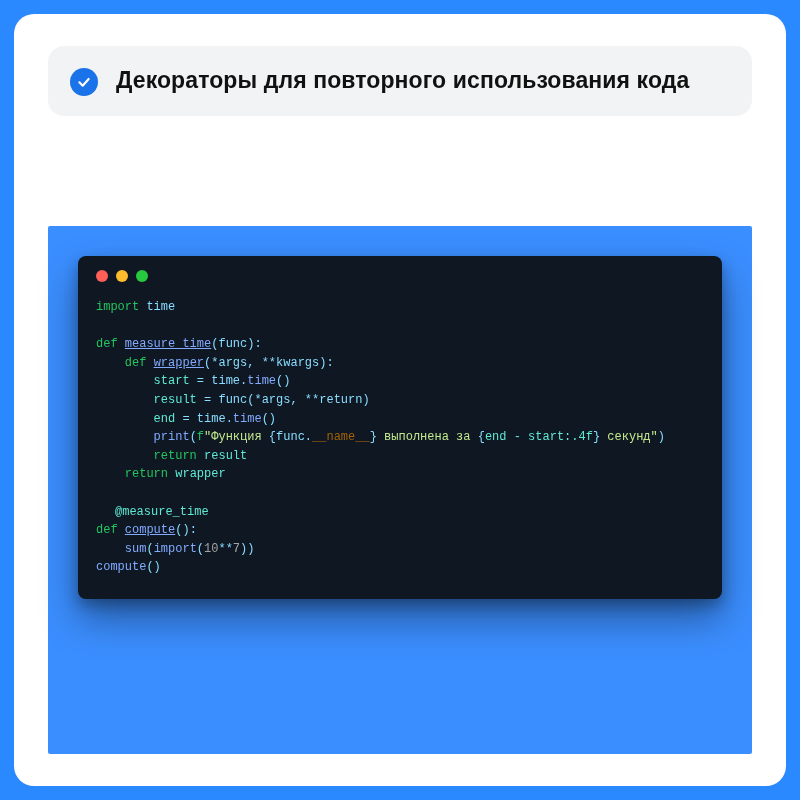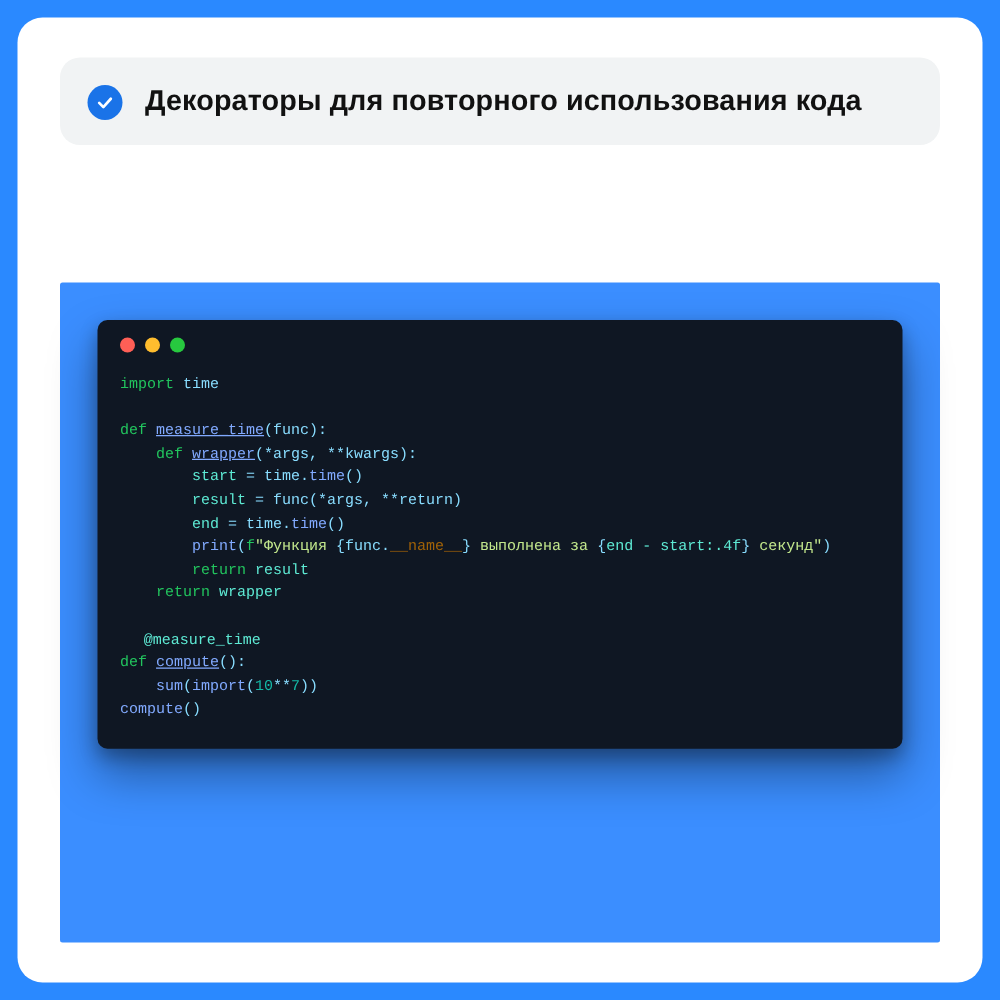--- a/index.html
+++ b/index.html
@@ -79,21 +79,21 @@
     white-space: pre;
     font-family: inherit;
     font-size: inherit;
     line-height: inherit;
   }
   .tok-kw   { color: #22c55e; }   
   .tok-mod  { color: #89ddff; }   
   .tok-fn   { color: #82aaff; text-decoration: underline; }   
   .tok-var  { color: #5eead4; }   
   .tok-str  { color: #c3e88d; }   
-  .tok-num  { color: #14b8a6; }   
+  .tok-num  { color: #a3a3a3; }   
   .tok-pun  { color: #89ddff; }   
   .tok-call { color: #82aaff; }   
   .tok-dec  { color: #5eead4; margin-left: 19px; }   
   .tok-dund { color: #a16207; }   
 </style>
 </head>
 <body>
 
 <div class="card">
   <div class="header-pill">

